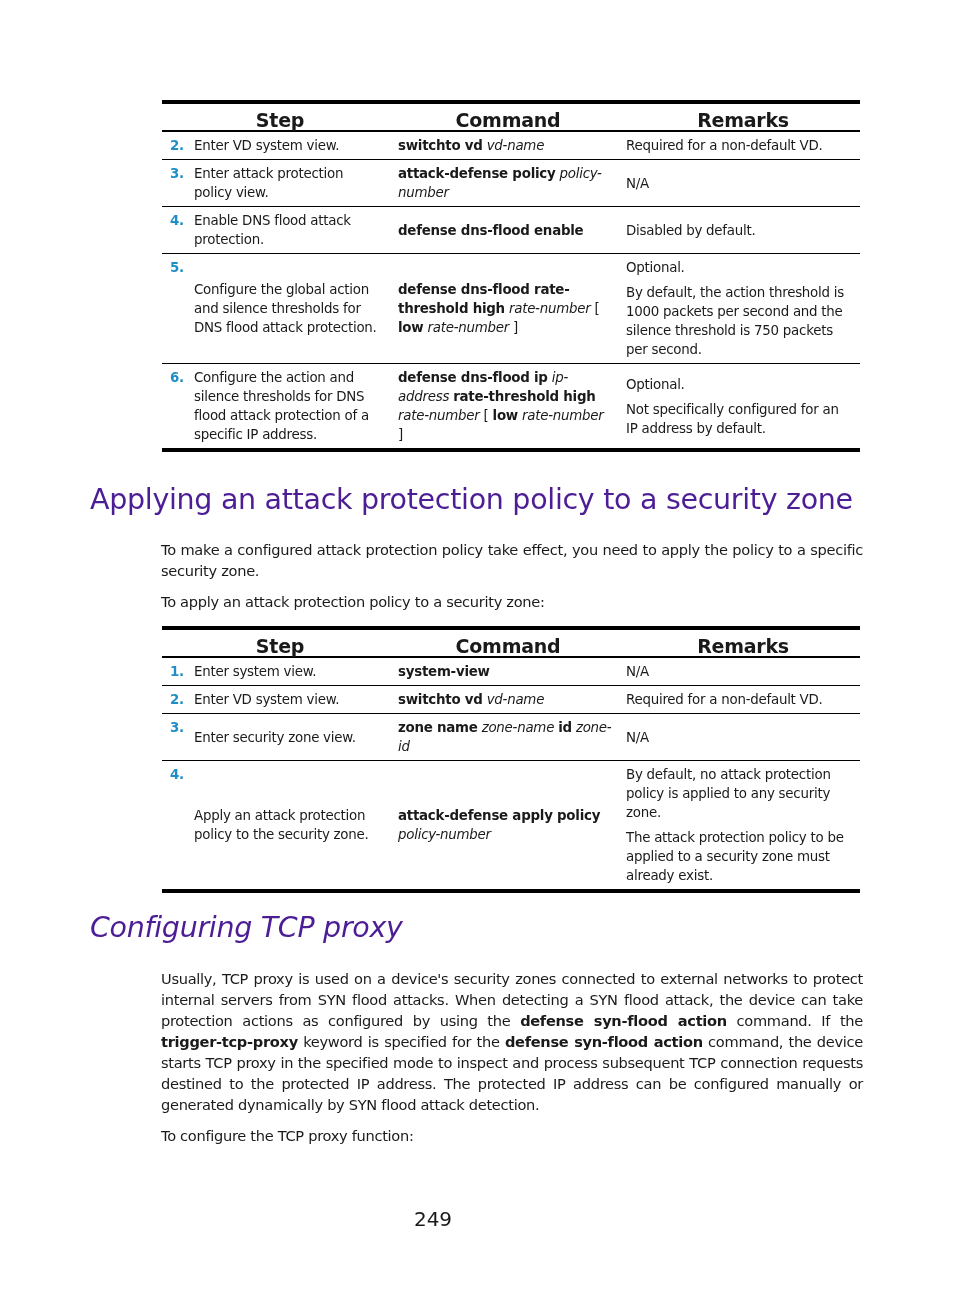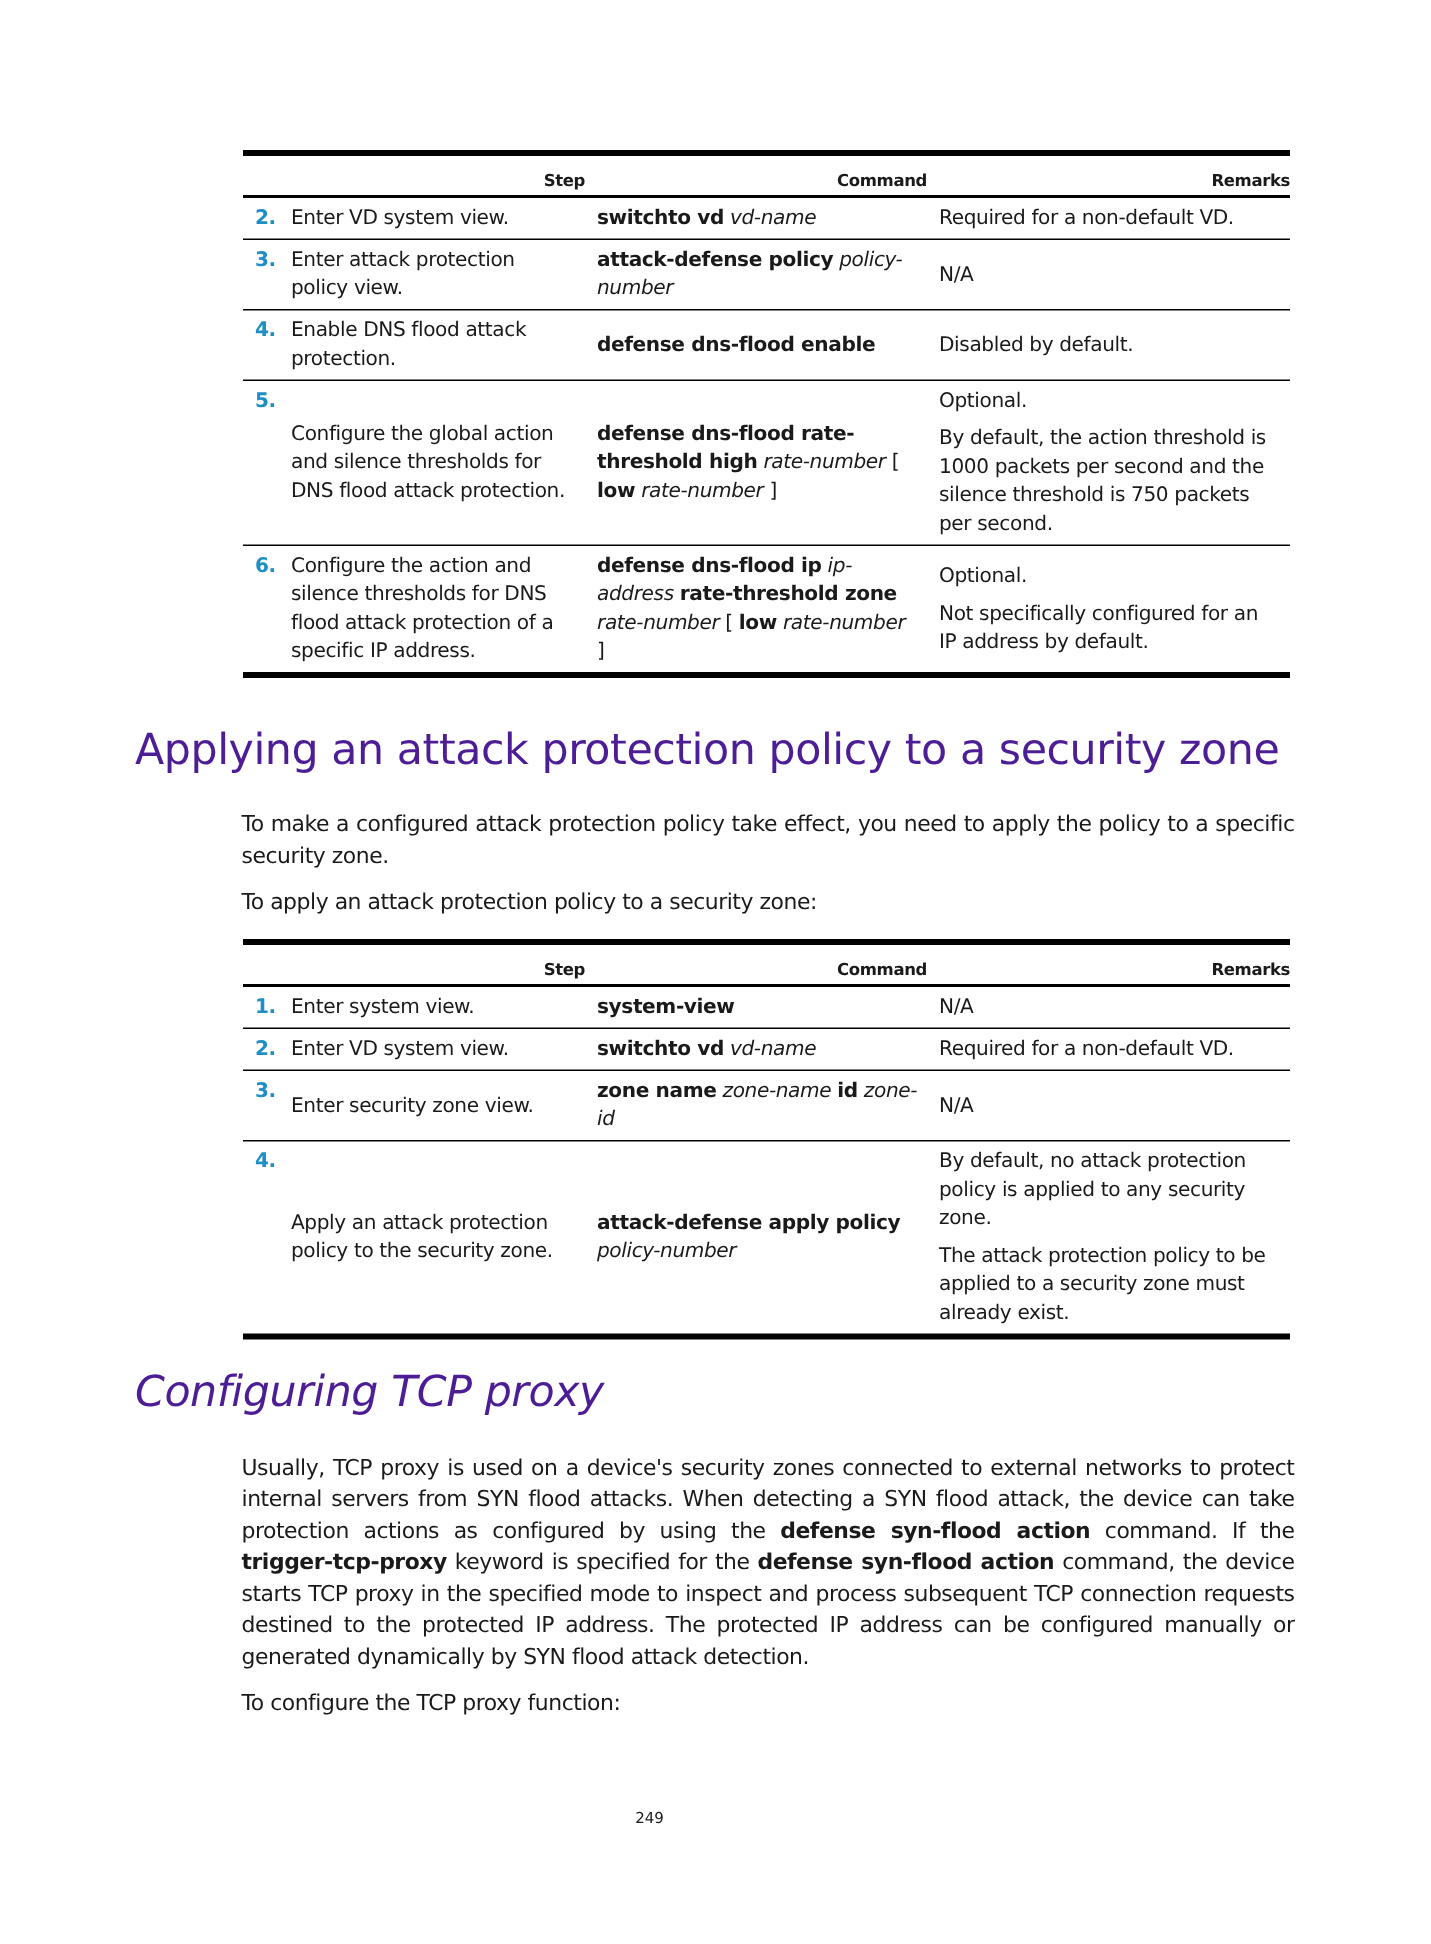--- a/index.html
+++ b/index.html
@@ -8,21 +8,21 @@
     font-family: "DejaVu Sans", "Liberation Sans", sans-serif;
     color: #1a1a1a;
   }
   .page { position: absolute; left: 0; top: 0; width: 954px; height: 1296px; }
   table.steps {
     position: absolute; left: 162px; width: 698px;
     border-collapse: collapse; font-size: 13.4px; line-height: 19px;
     letter-spacing: -0.25px;
   }
   table.steps thead th {
-    text-align: right; font-weight: bold; font-size: 11px;
+    text-align: center; font-weight: bold; font-size: 19px;
     padding: 6px 0 0 8px; height: 20px;
     border-bottom: 2px solid #000;
   }
   table.steps.top-border { border-top: 4px solid #000; }
   table.steps td {
     vertical-align: middle; padding: 4px 6px 4px 8px;
     border-bottom: 1px solid #000;
   }
   table.steps tr.last td { border-bottom: 4px solid #000; }
   td.num { width: 16px; color: #1e8fc6; font-weight: bold; padding-right: 0 !important; vertical-align: top !important; }
@@ -37,21 +37,21 @@
     position: absolute; left: 90px; margin: 0; font-weight: normal;
     color: #4c1d95; font-size: 28.5px; letter-spacing: -0.3px;
   }
   p.body {
     position: absolute; left: 161px; width: 702px; margin: 0;
     font-size: 14.6px; line-height: 21px; text-align: justify;
     letter-spacing: -0.3px;
   }
   .page-number {
     position: absolute; left: 0; width: 866px; top: 1207px;
-    text-align: center; font-size: 10px;
+    text-align: center; font-size: 20px;
   }
 </style>
 </head>
 <body>
 
 <div class="page">
 
   <table class="steps top-border" id="t1" style="top:100px;">
     <thead>
       <tr>
@@ -90,21 +90,21 @@
           <td class="step-desc">Configure the global action and silence thresholds for DNS flood attack protection.</td>
           <td class="cmd"><span class="b">defense dns-flood rate-threshold high</span><span> </span><span class="i">rate-number</span><span> [ </span><span class="b">low</span><span> </span><span class="i">rate-number</span><span> ]</span></td>
           <td class="rem">
             <p>Optional.</p>
             <p>By default, the action threshold is 1000 packets per second and the silence threshold is 750 packets per second.</p>
           </td>
         </tr>
         <tr class="last">
           <td class="num">6.</td>
           <td class="step-desc">Configure the action and silence thresholds for DNS flood attack protection of a specific IP address.</td>
-          <td class="cmd"><span class="b">defense dns-flood ip</span><span> </span><span class="i">ip-address</span><span> </span><span class="b">rate-threshold zone</span><span> </span><span class="i">rate-number</span><span> [ </span><span class="b">low</span><span> </span><span class="i">rate-number</span><span> ]</span></td>
+          <td class="cmd"><span class="b">defense dns-flood ip</span><span> </span><span class="i">ip-address</span><span> </span><span class="b">rate-threshold high</span><span> </span><span class="i">rate-number</span><span> [ </span><span class="b">low</span><span> </span><span class="i">rate-number</span><span> ]</span></td>
           <td class="rem">
             <p>Optional.</p>
             <p>Not specifically configured for an IP address by default.</p>
           </td>
         </tr>
       </tbody>
   </table>
 
   <h2 style="top:483px;">Applying an attack protection policy to a security zone</h2>
   <p class="body" style="top:591px;">To apply an attack protection policy to a security zone:</p>

